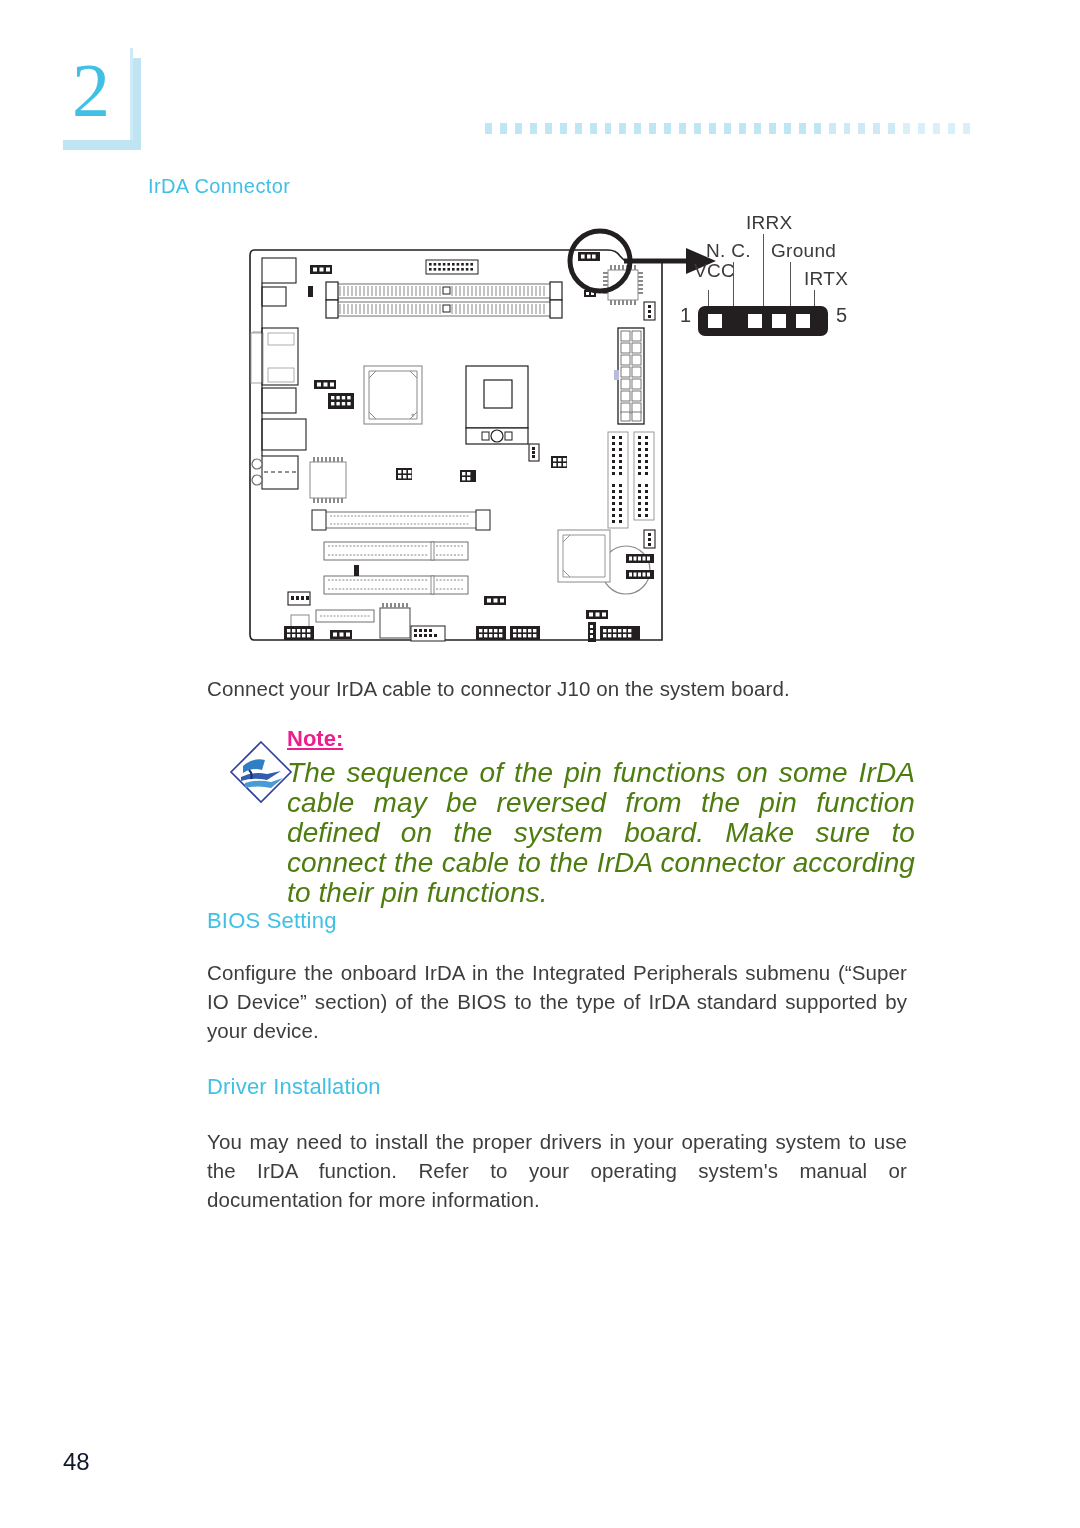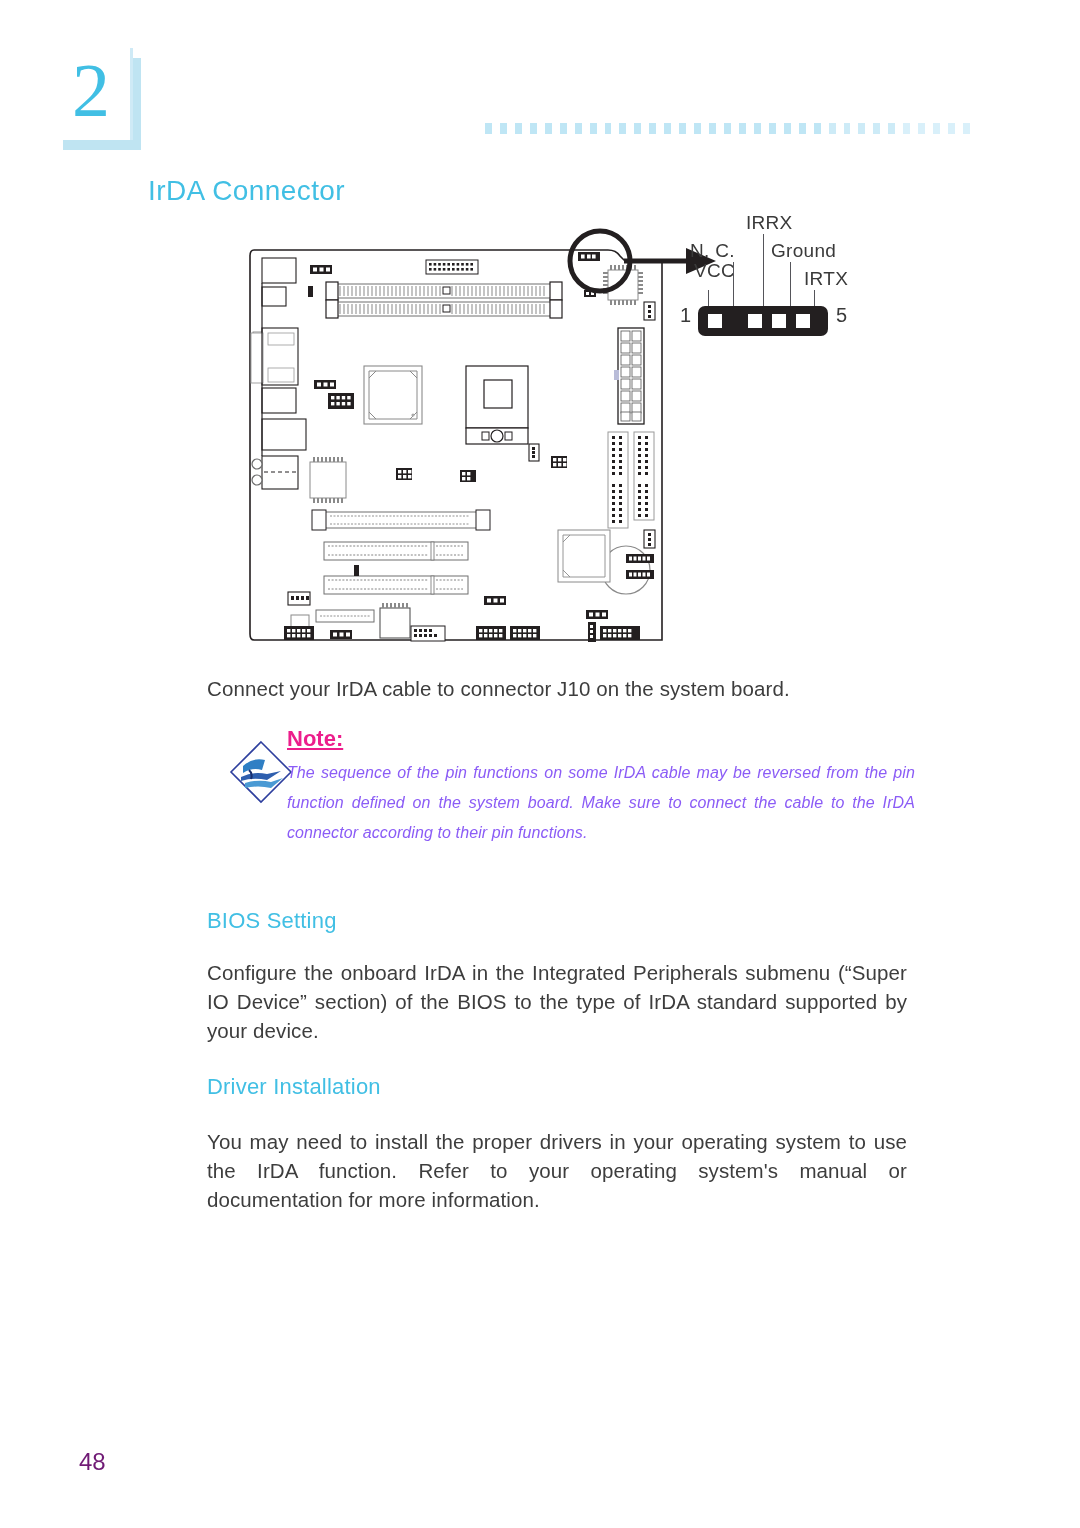--- a/index.html
+++ b/index.html
@@ -49,40 +49,40 @@
   }
   #header-dots i{
     display:block; width:9px; height:11px; background:#bfe6f5;
   }
   #header-dots i:nth-child(n+24){background:#cdebf7;}
   #header-dots i:nth-child(n+29){background:#d9f0fa;}
 
   
   #section-title{
     position:absolute; left:148px; top:175px;
-    font-size:28px; color:#41bfe4; letter-spacing:.4px;
+    font-size:20px; color:#41bfe4; letter-spacing:.4px;
   }
 
   
   #board-figure{
     position:absolute; left:248px; top:240px;
     width:420px; height:410px;
   }
   #board-outline{
     position:absolute; left:0; top:0; width:100%; height:100%;
   }
 
   
   #pin-diagram{
     position:absolute; left:680px; top:212px; width:230px; height:135px;
     font-size:19px; color:#3a3a3a;
   }
   .pin-lbl{position:absolute; white-space:nowrap; letter-spacing:.3px;}
   #lbl-irrx{left:66px;  top:0px;}
-  #lbl-nc{left:10px;  top:28px;}
+  #lbl-nc{left:26px;  top:28px;}
   #lbl-ground{left:91px;  top:28px;text-align:center;}
   #lbl-vcc{left:14px;  top:48px;}
   #lbl-irtx{left:124px;  top:56px;}
   .leader{position:absolute; width:1px; background:#55555a;}
   #pin-body{
     position:absolute; left:18px; top:94px;
     width:130px; height:30px;
     background:#231f20; border-radius:7px;
   }
   .pin-sq{position:absolute; top:8px; width:14px; height:14px; background:#fff;}
@@ -111,29 +111,29 @@
     position:absolute; left:225px; top:730px; width:690px;
   }
   #note-icon{position:absolute; left:0; top:6px; width:72px; height:72px;}
   #note-title{
     position:absolute; left:62px; top:-4px;
     font-size:22px; color:#ec1e8c;
     text-decoration:underline; font-weight:600;text-align:right;
   }
   #note-body{
     position:absolute; left:62px; top:28px; width:628px;
-    font-size:16px; line-height:30px;
-    color:#8b5cf6; font-style:italic;
+    font-size:28px; line-height:30px;
+    color:#4d7c0f; font-style:italic;
     text-align:justify; letter-spacing:.1px;
   }
 
   
   #page-number{
-    position:absolute; left:79px; top:1448px;
-    font-size:24px; color:#701a75;
+    position:absolute; left:63px; top:1448px;
+    font-size:24px; color:#0f172a;
   }
 </style>
 </head>
 <body>
 
 <div id="chapter-header">
   <div class="chap-shadow"></div>
   <div class="chap-box"></div>
   <div class="chap-num">2</div>
   <div id="header-dots">

